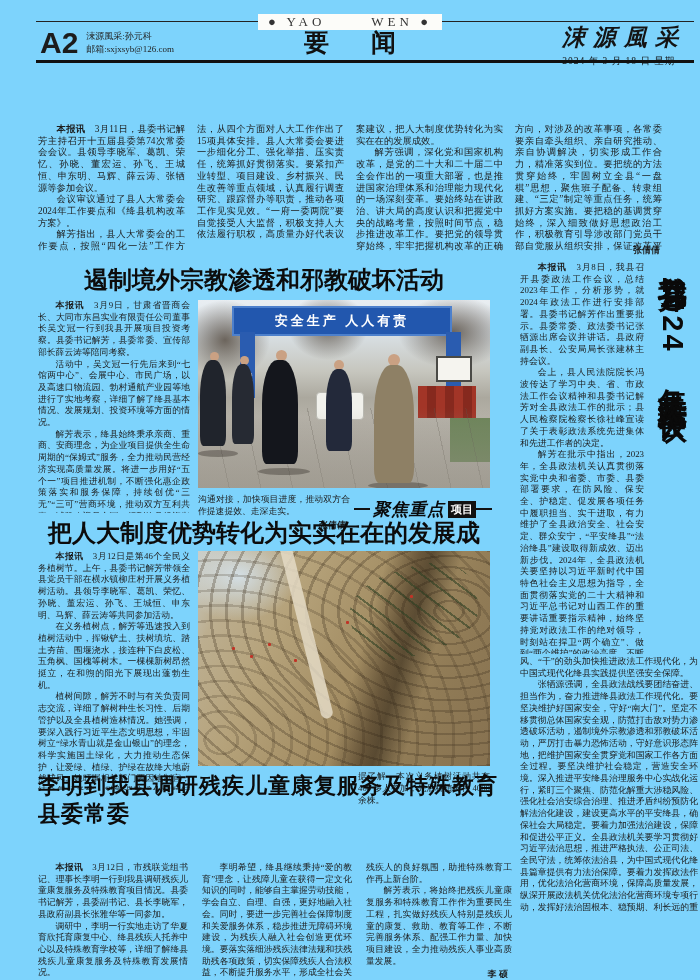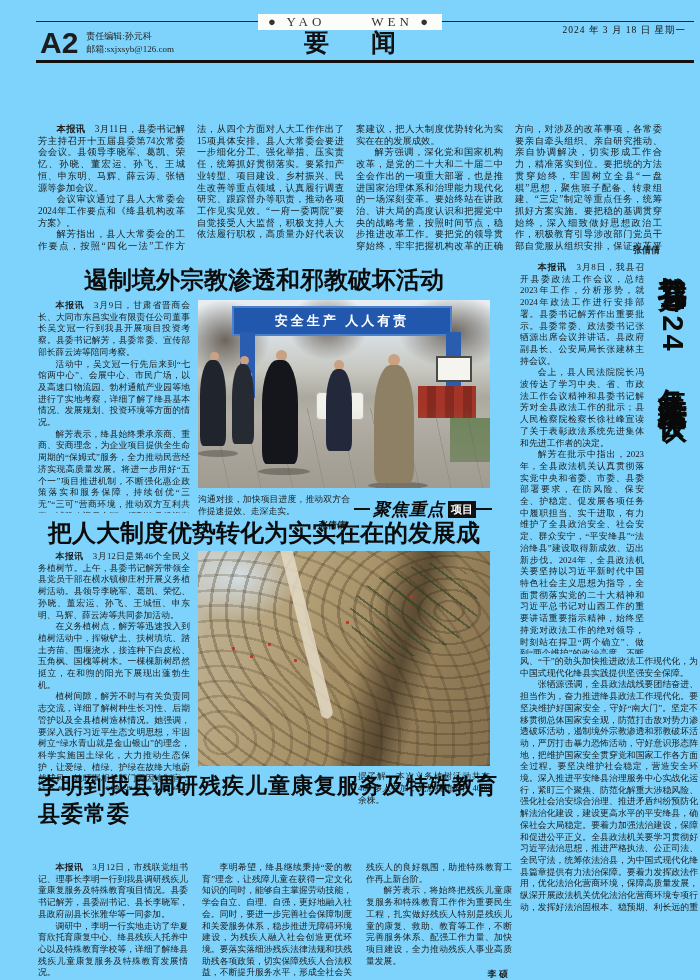--- a/index.html
+++ b/index.html
@@ -106,25 +106,26 @@
 <div class="page">
 
   <div class="hdr-rule-top"></div>
   <div class="hdr-pinyin">
     <span><i style="font-style:normal">●</i> <i style="font-style:normal">YAO</i><i class="gap" style="font-style:normal"></i><i style="font-style:normal">WEN</i> <i style="font-style:normal">●</i></span>
   </div>
   <div class="hdr-section">要闻</div>
   <div class="hdr-left">
     <div class="hdr-pageno">A2</div>
     <div class="hdr-editor">
-      <div>责任编辑:孙元科</div>
+      <div>涑源風采:孙元科</div>
       <div>邮箱:sxjxsyb@126.com</div>
     </div>
   </div>
   <div class="hdr-right">
+    <div class="hdr-masthead">涑源風采</div>
     <div class="hdr-date">2024 年 3 月 18 日  星期一</div>
   </div>
   <div class="hdr-rule-bottom"></div>
 
   <div class="lead-body body-txt">
       <p><b>本报讯</b>　3月11日，县委书记解芳主持召开十五届县委第74次常委会会议。县领导李晓军、葛凯、荣忆、孙晓、董宏运、孙飞、王城恒、申东明、马辉、薛云涛、张牺源等参加会议。</p>
       <p>会议审议通过了县人大常委会2024年工作要点和《绛县机构改革方案》。</p>
       <p>解芳指出，县人大常委会的工作要点，按照“四化一法”工作方法，从四个方面对人大工作作出了15项具体安排。县人大常委会要进一步细化分工、强化举措、压实责任，统筹抓好贯彻落实。要紧扣产业转型、项目建设、乡村振兴、民生改善等重点领域，认真履行调查研究、跟踪督办等职责，推动各项工作见实见效。“一府一委两院”要自觉接受人大监督，积极支持人大依法履行职权，高质量办好代表议案建议，把人大制度优势转化为实实在在的发展成效。</p>
       <p>解芳强调，深化党和国家机构改革，是党的二十大和二十届二中全会作出的一项重大部署，也是推进国家治理体系和治理能力现代化的一场深刻变革。要始终站在讲政治、讲大局的高度认识和把握党中央的战略考量，按照时间节点，稳步推进改革工作。要把党的领导贯穿始终，牢牢把握机构改革的正确方向，对涉及的改革事项，各常委要亲自牵头组织、亲自研究推动、亲自协调解决，切实形成工作合力，精准落实到位。要把统的方法贯穿始终，牢固树立全县“一盘棋”思想，聚焦班子配备、转隶组建、“三定”制定等重点任务，统筹抓好方案实施。要把稳的基调贯穿始终，深入细致做好思想政治工作，积极教育引导涉改部门党员干部自觉服从组织安排，保证改革平稳有序进行。要把严的纪律贯穿始终，进一步严明政治纪律、组织纪律、机构编制纪律、干部人事纪律等，把纪律要求与推进改革一并落实，确保改革任务不折不扣顺利完成。</p>
     </div>

